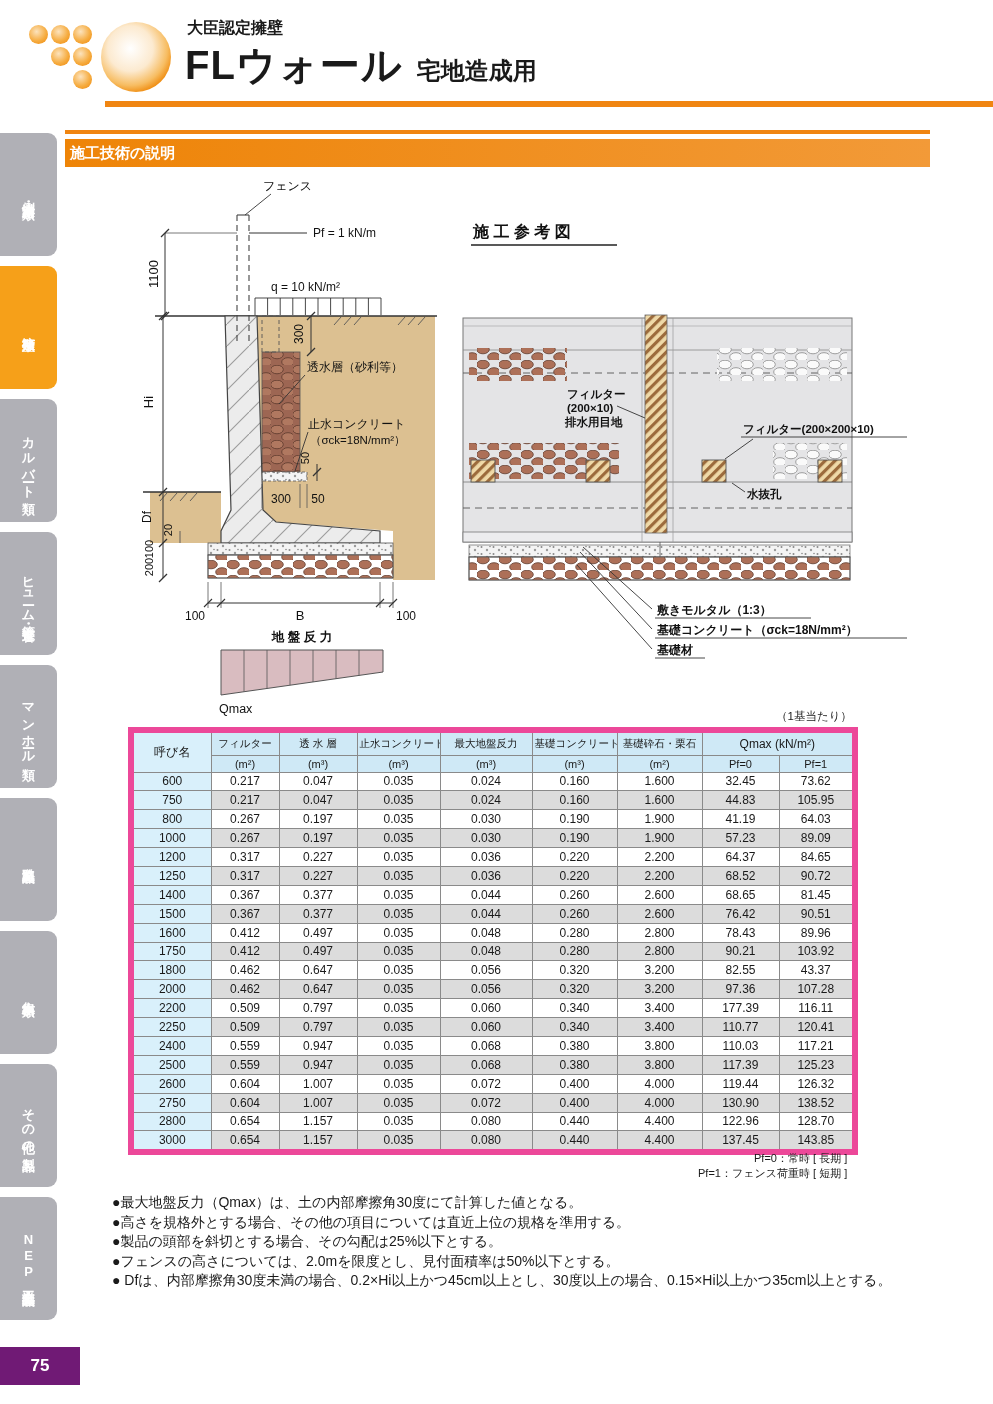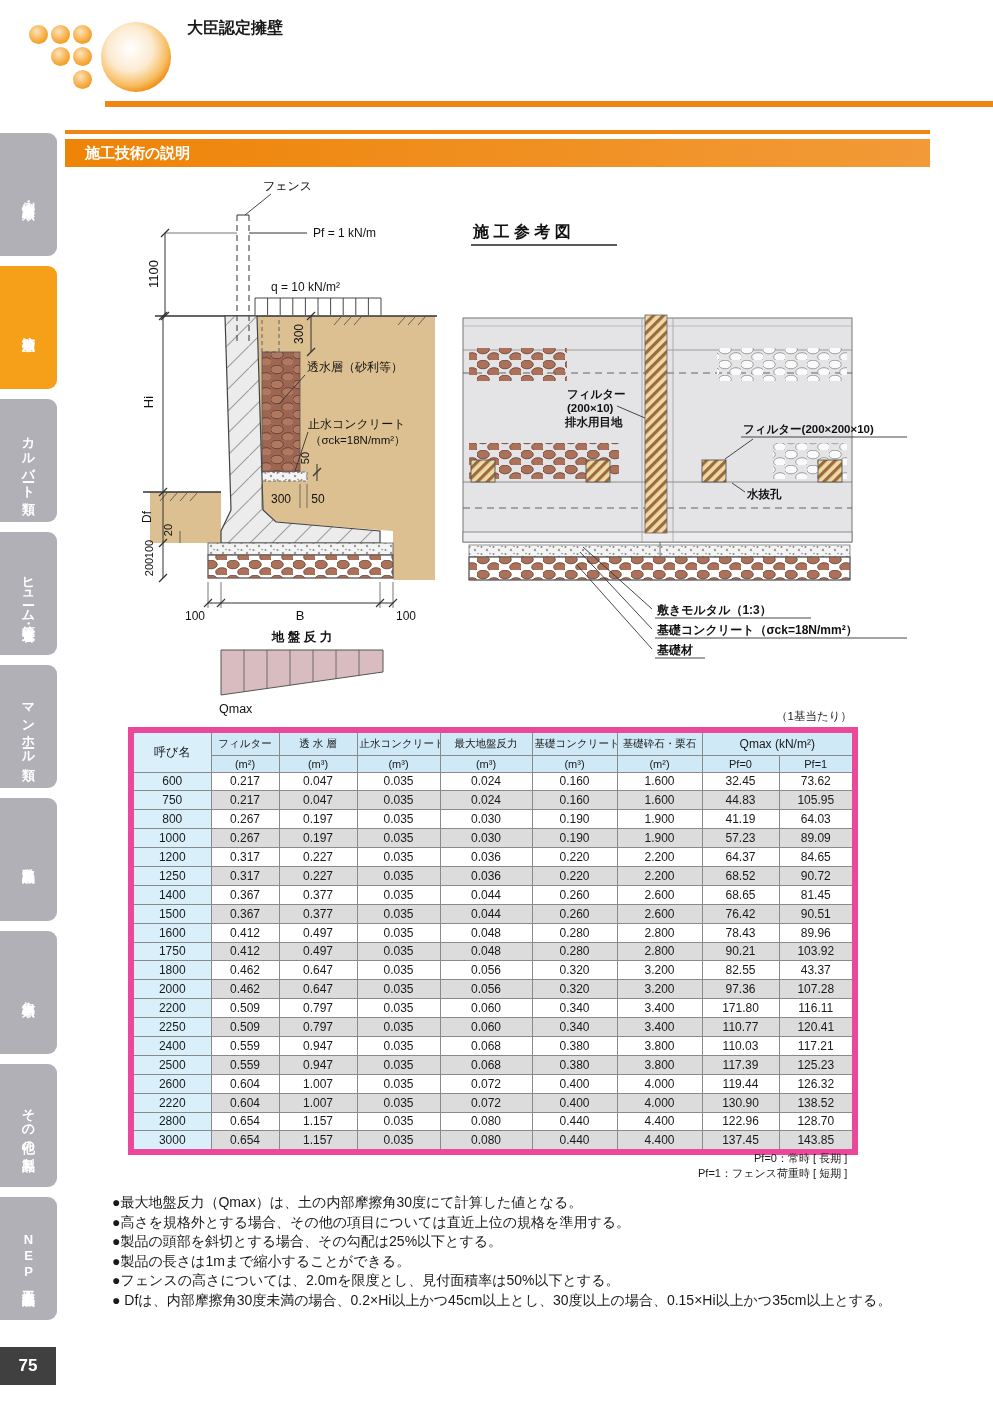--- a/index.html
+++ b/index.html
@@ -4,38 +4,38 @@
 <style>
   html,body{margin:0;padding:0;background:#fff;}
   .page{position:relative;width:993px;height:1404px;background:#ffffff;overflow:hidden;
         font-family:"Liberation Sans","DejaVu Sans",sans-serif;color:#1a1a1a;}
   
   .tab{position:absolute;left:0;width:57px;height:123px;background:#b0b0b6;
        border-radius:0 9px 9px 0;color:#fff;font-weight:bold;font-size:13px;
        display:flex;align-items:center;justify-content:center;
        writing-mode:vertical-rl;text-orientation:upright;letter-spacing:1px;line-height:1;}
   .tab.active{background:#f6a019;}
-  .page-box{position:absolute;left:0;top:1347px;width:56px;height:38px;background:#404040;
+  .page-box{position:absolute;left:0;top:1347px;width:80px;height:38px;background:#701a75;
        color:#fff;font-weight:bold;font-size:17px;display:flex;align-items:center;justify-content:center;}
   
   .logo-circle{position:absolute;border-radius:50%;}
   .big-circle{left:101px;top:22px;width:70px;height:70px;
       background:radial-gradient(circle at 42% 38%, #ffffff 0%, #fcead0 38%, #f7bd62 62%, #ee8504 78%, #f6b04e 100%);}
   .small-circle{width:19px;height:19px;
       background:radial-gradient(circle at 40% 35%, #fce3bd 0%, #f6ad42 55%, #ee8504 100%);}
   .cert-title{position:absolute;left:187px;top:18px;font-size:16px;font-weight:bold;}
   .product-row{position:absolute;left:185px;top:38px;display:flex;align-items:baseline;}
   .product-name{font-size:40px;font-weight:bold;letter-spacing:1px;}
   .product-usage{font-size:24px;font-weight:bold;margin-left:14px;}
   .top-rule{position:absolute;left:105px;top:101px;width:888px;height:6px;background:#f08511;}
   
   .banner-line{position:absolute;left:65px;top:130px;width:865px;height:4px;background:#f08511;}
   .banner{position:absolute;left:65px;top:139px;width:865px;height:28px;
       background:linear-gradient(90deg,#ee8407 0%,#f29a38 100%);
-      color:#fff;font-size:15px;font-weight:bold;line-height:28px;padding-left:20px;box-sizing:border-box;}
+      color:#fff;font-size:15px;font-weight:bold;line-height:28px;padding-left:5px;box-sizing:border-box;}
   
   svg{position:absolute;}
   svg text{font-family:"Liberation Sans","DejaVu Sans",sans-serif;fill:#111;}
   
   .tbl-caption{position:absolute;left:640px;top:709px;width:212px;text-align:right;font-size:11.5px;}
   table.spec{position:absolute;left:128px;top:727px;width:724px;border-collapse:collapse;
       border:6px solid #ec4899;table-layout:fixed;font-size:12px;}
   table.spec th,table.spec td{border:1px solid #8a8a8a;padding:0 2px;text-align:center;overflow:hidden;white-space:nowrap;}
   table.spec thead th{background:#cfe9f6;font-weight:normal;}
   table.spec .h1{height:25px;font-size:10.5px;}
@@ -67,20 +67,24 @@
   <div>
     <div class="logo-circle big-circle"></div>
     <div class="logo-circle small-circle" style="left:29px;top:25px"></div>
     <div class="logo-circle small-circle" style="left:51px;top:25px"></div>
     <div class="logo-circle small-circle" style="left:73px;top:25px"></div>
     <div class="logo-circle small-circle" style="left:51px;top:47px"></div>
     <div class="logo-circle small-circle" style="left:73px;top:47px"></div>
     <div class="logo-circle small-circle" style="left:73px;top:70px"></div>
   </div>
   <div class="cert-title">大臣認定擁壁</div>
+  <div class="product-row">
+    <span class="product-name">FLウォール</span>
+    <span class="product-usage">宅地造成用</span>
+  </div>
   <div class="top-rule"></div>
 
   <div class="banner-line"></div>
   <div class="banner">施工技術の説明</div>
 
   <svg style="left:95px;top:170px" width="345" height="550" viewBox="0 0 345 550">
     <defs>
       <pattern id="hatch" width="22" height="22" patternUnits="userSpaceOnUse">
         <rect width="22" height="22" fill="#ececec"></rect>
         <line x1="0" y1="22" x2="22" y2="0" stroke="#9b9b9b" stroke-width="1.1"></line>
@@ -445,21 +449,21 @@
           <td>107.28</td>
         </tr>
         <tr>
           <td class="name-col">2200</td>
           <td>0.509</td>
           <td>0.797</td>
           <td>0.035</td>
           <td>0.060</td>
           <td>0.340</td>
           <td>3.400</td>
-          <td>171.80</td>
+          <td>177.39</td>
           <td>116.11</td>
         </tr>
         <tr class="alt">
           <td class="name-col">2250</td>
           <td>0.509</td>
           <td>0.797</td>
           <td>0.035</td>
           <td>0.060</td>
           <td>0.340</td>
           <td>3.400</td>
@@ -493,21 +497,21 @@
           <td>0.604</td>
           <td>1.007</td>
           <td>0.035</td>
           <td>0.072</td>
           <td>0.400</td>
           <td>4.000</td>
           <td>119.44</td>
           <td>126.32</td>
         </tr>
         <tr class="alt">
-          <td class="name-col">2220</td>
+          <td class="name-col">2750</td>
           <td>0.604</td>
           <td>1.007</td>
           <td>0.035</td>
           <td>0.072</td>
           <td>0.400</td>
           <td>4.000</td>
           <td>130.90</td>
           <td>138.52</td>
         </tr>
         <tr>
@@ -537,18 +541,17 @@
 
   <div class="legend">
     <div>Pf=0：常時 [ 長期 ]</div>
     <div>Pf=1：フェンス荷重時 [ 短期 ]</div>
   </div>
 
   <div class="notes">
     <div>●最大地盤反力（Qmax）は、土の内部摩擦角30度にて計算した値となる。</div>
     <div>●高さを規格外とする場合、その他の項目については直近上位の規格を準用する。</div>
     <div>●製品の頭部を斜切とする場合、その勾配は25%以下とする。</div>
-    <div>●製品の長さは1mまで縮小することができる。</div>
     <div>●フェンスの高さについては、2.0mを限度とし、見付面積率は50%以下とする。</div>
     <div>● Dfは、内部摩擦角30度未満の場合、0.2×Hi以上かつ45cm以上とし、30度以上の場合、0.15×Hi以上かつ35cm以上とする。</div>
   </div>
 
 </div>
 
 </body></html>

